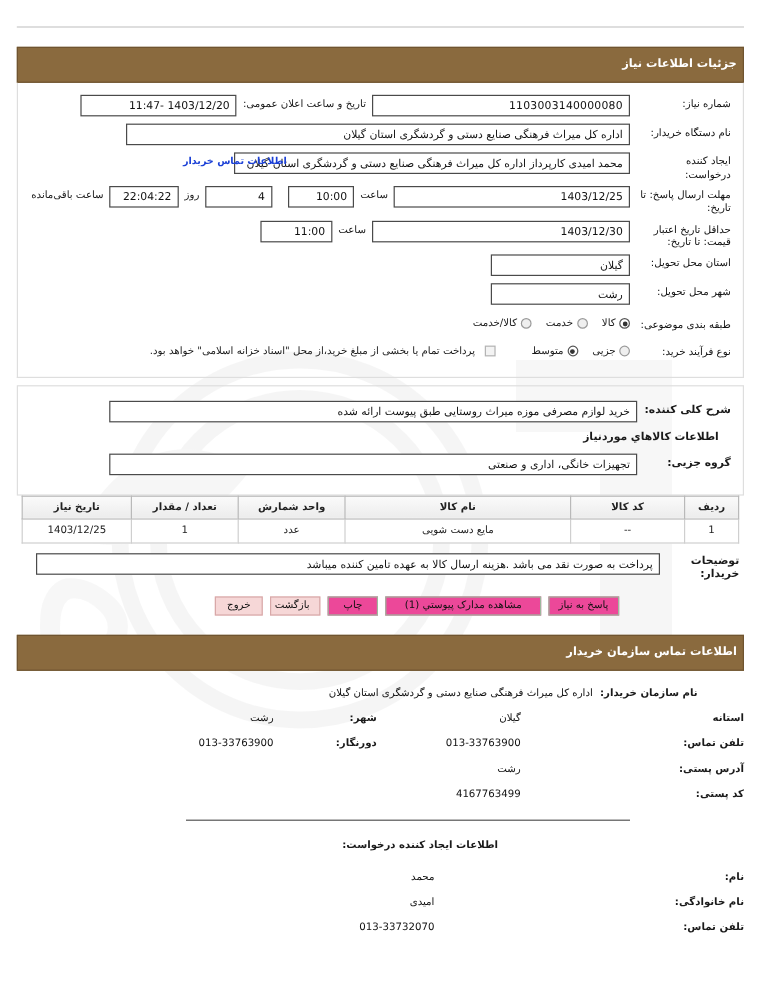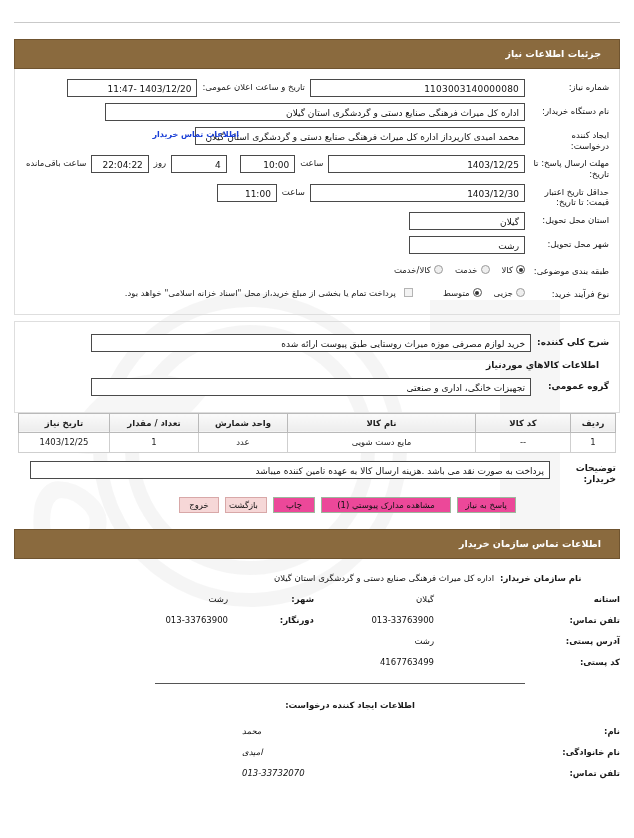--- a/index.html
+++ b/index.html
@@ -42,21 +42,21 @@
     margin: 22px 0 16px 0;
   }
 
   
   .section-header {
     background: #8a6a3e;
     border: 1px solid #6f5430;
     color: #ffffff;
     font-size: 9.5px;
     font-weight: bold;
-    padding: 8px 18px 9px 14px;
+    padding: 8px 5px 9px 14px;
     text-align: right;
     box-sizing: border-box;
     letter-spacing: .2px;
   }
 
   .panel {
     border: 1px solid #dedede;
     border-top: none;
     background: transparent;
     padding: 10px 6px 8px 6px;
@@ -221,21 +221,21 @@
   .c-ind-lbl { width: 120px; padding-left: 6px; text-align:left; }
   .c-ind-val { width: 260px; text-align:right; }
   .c-lbl2 { width: 180px; padding-left: 6px; text-align:right; }
   .c-val2 { width: 120px; text-align:right; }
   .c-lbl3 { width: 80px; padding-left: 6px; text-align:right; }
   .c-val3 { width: 110px; text-align:right; }
 
   .hr-dark { height:1px; background:#555; width: 370px; margin: 16px auto 16px 0; margin-right: 95px;}
   .creator-title { font-size:8.5px; font-weight:bold; text-align:right; margin: 0 0 16px 0; padding-right: 205px;}
   .c2-lbl { width: 250px; padding-left: 8px; text-align:right; }
-  .c2-val { width: 120px; text-align:left;font-style:italic; }
+  .c2-val { width: 120px; text-align:right; }
 </style>
 </head>
 <body>
 
 <svg class="watermark" viewBox="0 0 634 560" xmlns="http://www.w3.org/2000/svg">
   <g fill="none" stroke="#cdcdcd" stroke-width="14">
     <circle cx="250" cy="300" r="150"></circle>
     <circle cx="250" cy="300" r="118"></circle>
   </g>
   <path d="M430 150 L560 150 L560 400 L500 400 L500 210 L430 210 Z" fill="#d2d2d2"></path>
@@ -336,21 +336,21 @@
   <div class="panel" style="border-top:1px solid #dedede; margin-top:6px; padding-top:12px;">
 
     <div class="blockrow">
       <div class="bold-lbl">شرح کلی کننده:</div>
       <div class="fld w-desc">خرید لوازم مصرفی موزه میراث روستایی طبق پیوست ارائه شده</div>
     </div>
 
     <div class="subtitle" style="padding-right:8px;">اطلاعات کالاهاي موردنیاز</div>
 
     <div class="blockrow">
-      <div class="bold-lbl">گروه عمومی:</div>
+      <div class="bold-lbl">گروه جزیی:</div>
       <div class="fld w-group">تجهیزات خانگی، اداری و  صنعتی</div>
     </div>
   </div>
 
   <table class="goods">
     <thead>
       <tr>
         <th style="width:36px">ردیف</th>
         <th style="width:86px">کد کالا</th>
         <th>نام کالا</th>

